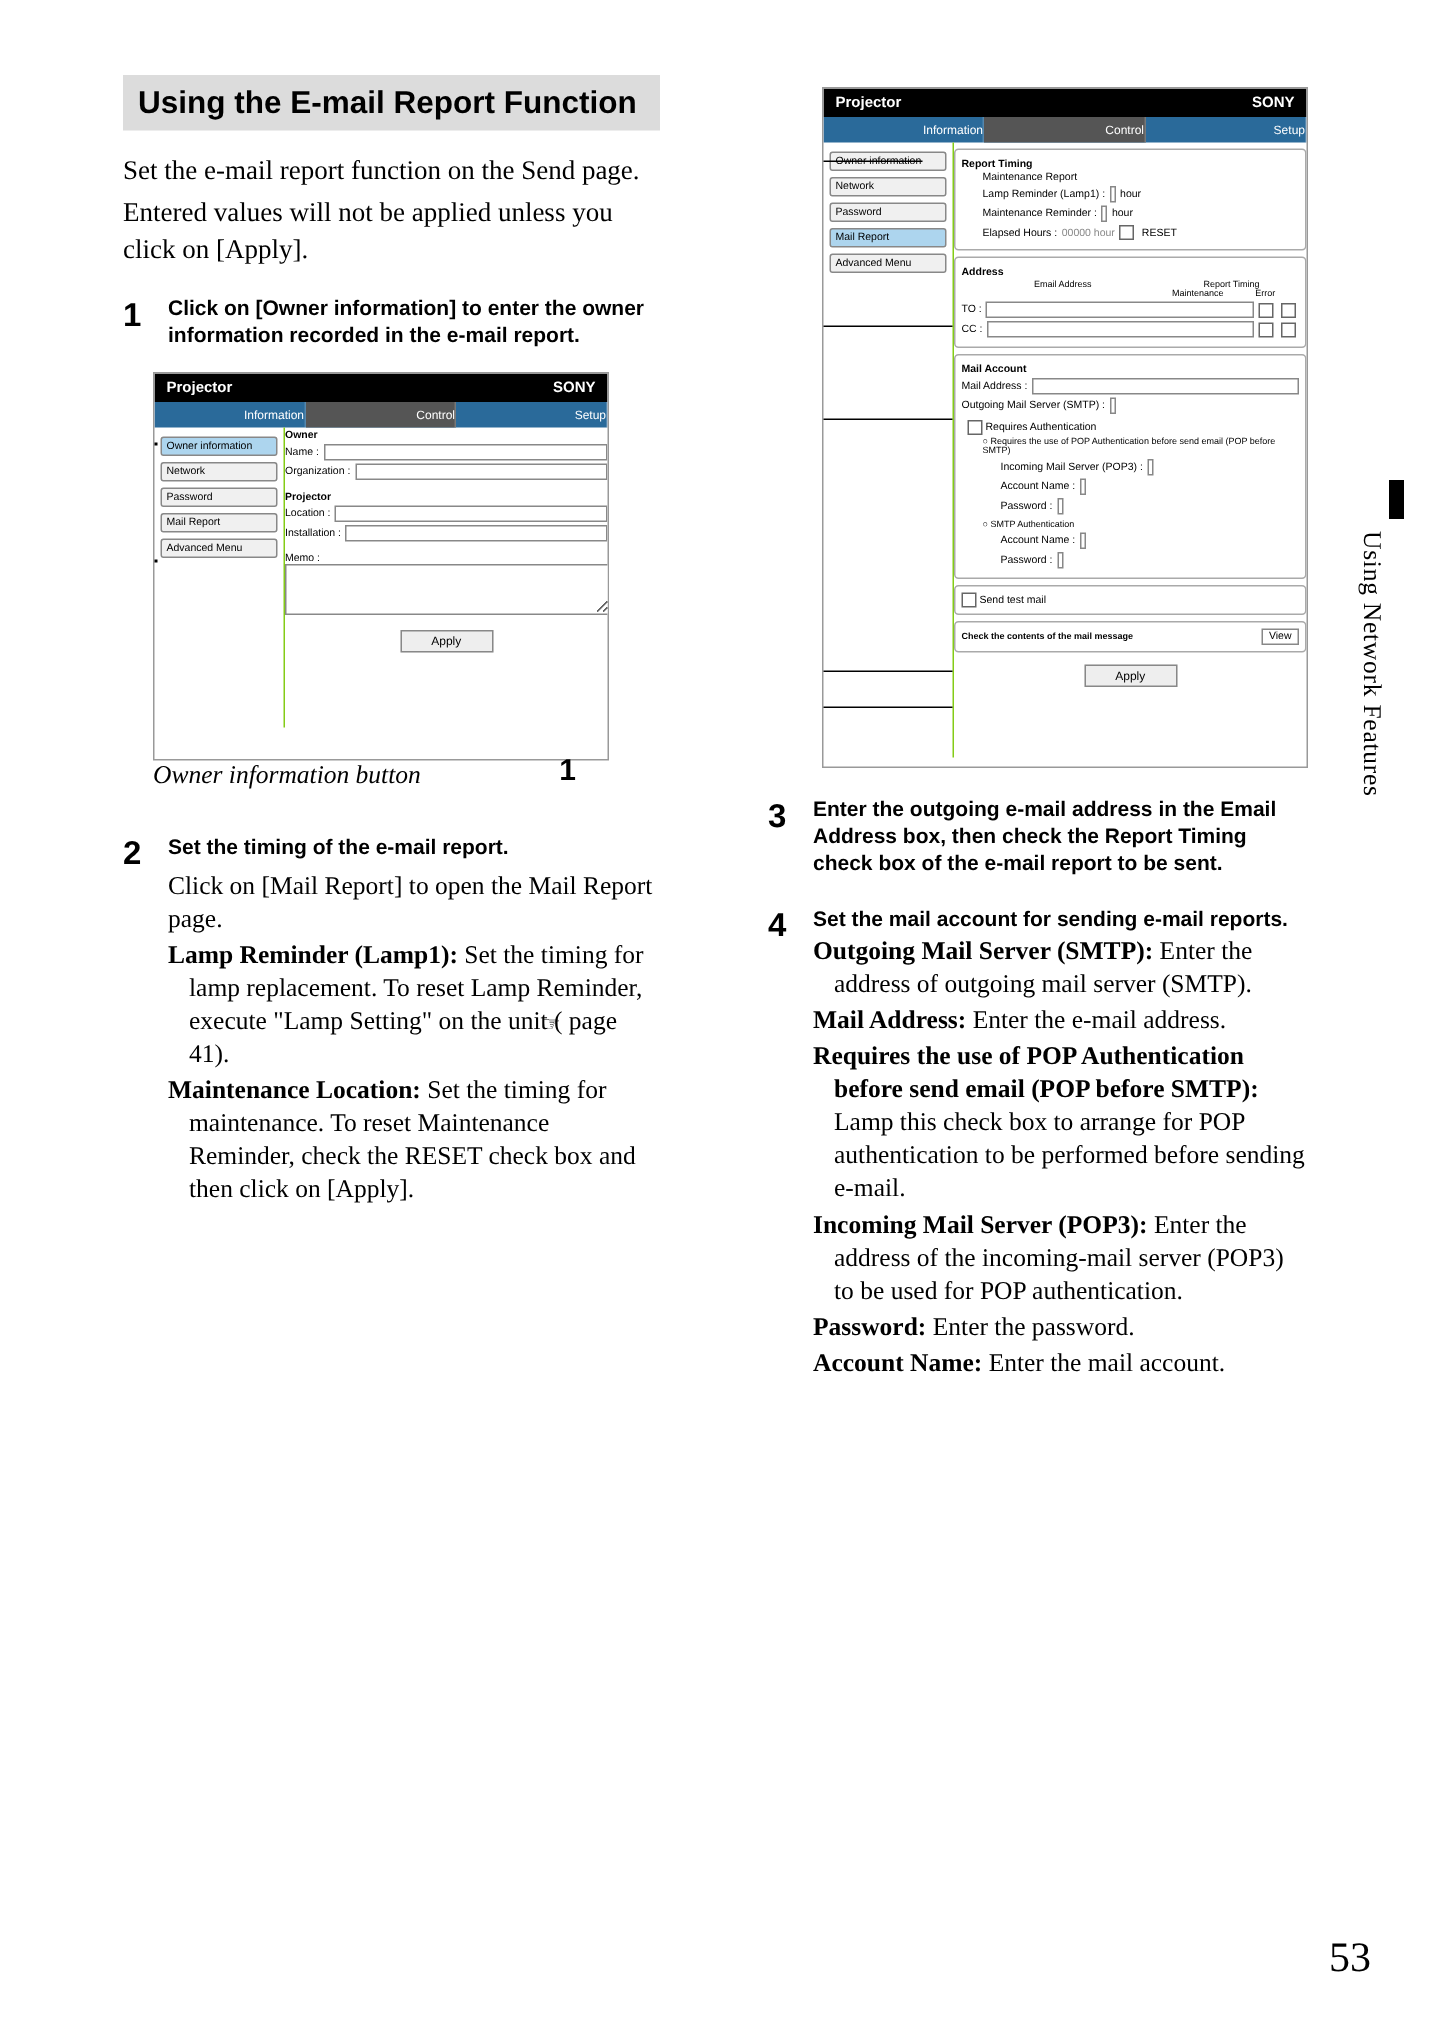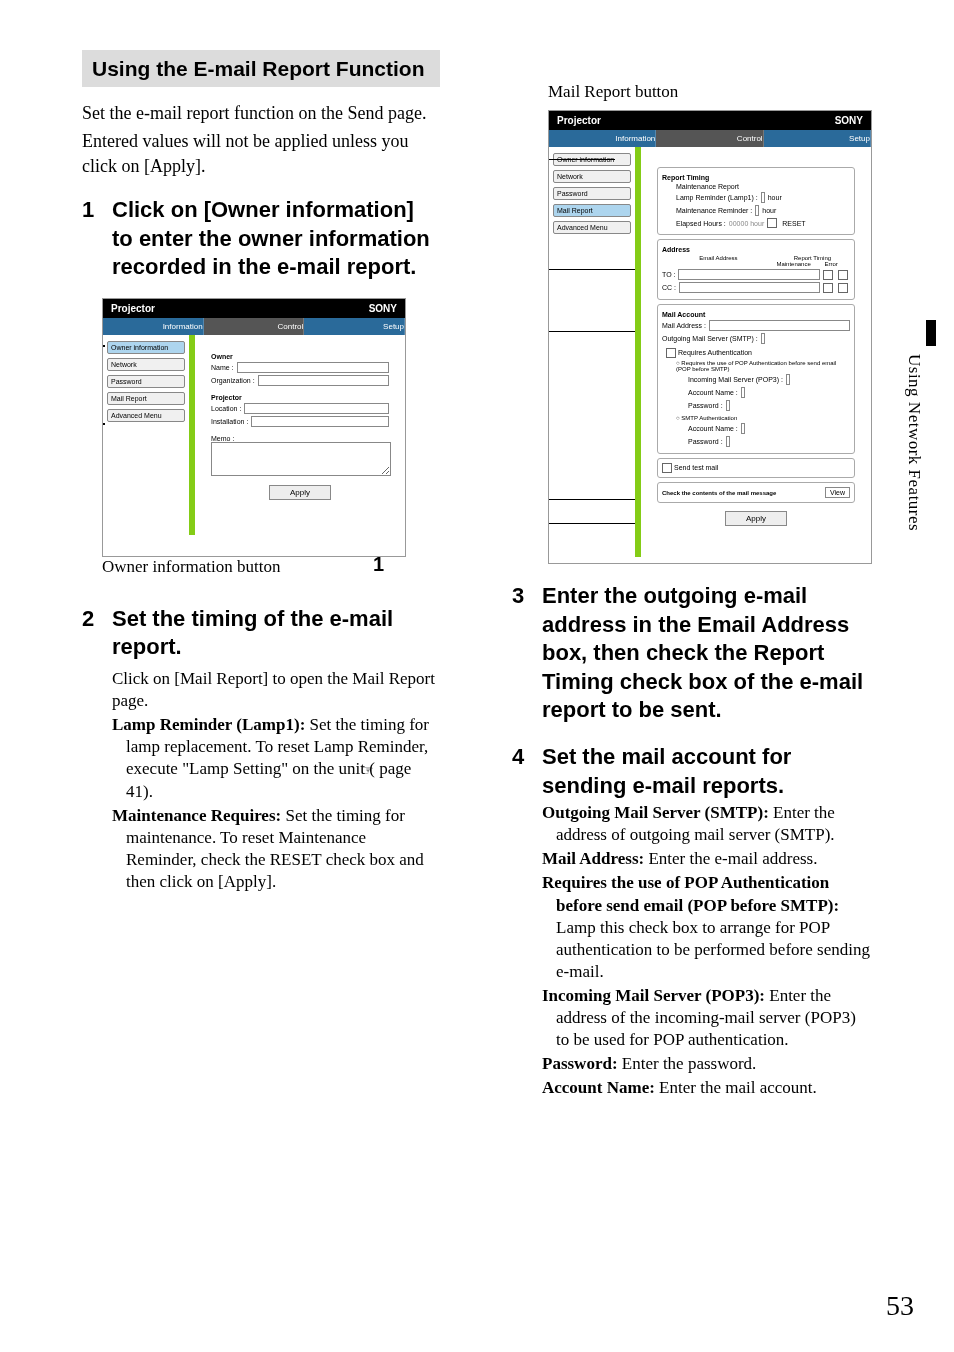--- a/index.html
+++ b/index.html
@@ -4,42 +4,42 @@
 <style>
   html,body{margin:0;padding:0;background:#fff;}
   body{width:954px;height:1352px;position:relative;font-family:"Times New Roman",serif;color:#000;}
   .page{position:absolute;left:82px;top:50px;width:790px;height:1260px;}
   .cols{display:flex;gap:72px;}
   .col{width:368px;}
   .section-head{background:#dcdcdc;padding:6px 10px;font-family:Arial,Helvetica,sans-serif;font-weight:bold;font-size:21px;line-height:1.2;}
   .body-txt{font-size:18px;line-height:1.35;margin-top:14px;}
   .step{display:flex;margin-top:18px;}
   .stepnum{font-family:Arial,Helvetica,sans-serif;font-weight:bold;font-size:22px;width:30px;flex-shrink:0;line-height:1.25;}
-  .steptitle{font-family:Arial,Helvetica,sans-serif;font-weight:bold;font-size:22px;line-height:1.3;}
+  .steptitle{font-family:Arial,Helvetica,sans-serif;font-weight:bold;font-size:14px;line-height:1.3;}
   .steptxt{font-size:17px;line-height:1.3;margin-top:6px;}
   .hang{padding-left:14px;text-indent:-14px;margin-top:2px;}
   .b{font-weight:bold;}
   .caption{font-size:17px;margin-top:8px;}
   .num-ref{font-family:Arial,Helvetica,sans-serif;font-weight:bold;font-size:20px;position:absolute;}
   .side-tab{position:absolute;right:18px;top:320px;width:30px;height:300px;}
   .side-bar{position:absolute;right:0;top:0;width:10px;height:26px;background:#000;}
   .side-txt{writing-mode:vertical-rl;font-size:17px;letter-spacing:.5px;position:absolute;right:12px;top:34px;white-space:nowrap;}
   .pagenum{position:absolute;right:40px;bottom:30px;font-size:28px;}
 
   
   .mini{position:relative;border:1px solid #999;background:#fff;font-family:Arial,Helvetica,sans-serif;font-size:8px;color:#000;overflow:hidden;}
   .mini .hdr{background:#000;color:#fff;display:flex;justify-content:space-between;padding:4px 8px;font-weight:bold;font-size:10px;}
   .mini .tabs{background:#2a6a9a;display:flex;font-size:8px;}
   .mini .tabs div{flex:1;text-align:right;color:#fff;padding:4px 0;border-right:1px solid rgba(255,255,255,.2);}
   .mini .tabs div.cur{background:#555;}
   .mini .body{display:flex;}
   .mini .side{width:78px;padding:6px 4px;flex-shrink:0;}
   .mini .side div{border:1px solid #888;border-radius:2px;padding:2px 3px;margin-bottom:4px;background:#f0f0f0;font-size:7px;}
   .mini .side div.sel{background:#add5ee;}
-  .mini .main{flex:1;padding:16px;font-size:7px;border-left:6px solid #84cc16;}
+  .mini .main{flex:1;padding:0;font-size:7px;border-left:1px solid #84cc16;}
   .mini .main .grp{font-weight:bold;margin:2px 0;}
   .mini .main .row{margin:2px 0;display:flex;align-items:center;gap:3px;}
   .mini .main .row label{white-space:nowrap;}
   .mini .main input[type=text]{height:9px;font-size:7px;padding:0 1px;flex:1;min-width:0;border:1px solid #888;}
   .mini textarea{width:98%;height:28px;font-size:7px;border:1px solid #888;}
   .mini .btn{display:block;margin:8px auto 4px;padding:2px 10px;border:1px solid #888;background:#eee;font-size:8px;text-align:center;width:40px;}
   .mini .section{border:1px solid #aaa;border-radius:3px;padding:4px;margin:4px 0;}
   .mini .chk{width:8px;height:8px;border:1px solid #666;display:inline-block;vertical-align:middle;margin-right:2px;}
   .lead{position:absolute;border-top:1px solid #000;height:0;left:-2px;}
   .bracket{position:absolute;left:-5px;border:2px solid #000;border-right:none;width:5px;}
@@ -110,41 +110,40 @@
                 <input type="text" style="">
               </div>
             <div style="margin-top:8px;">Memo :</div>
             <textarea style=""></textarea>
             <div class="btn">Apply</div>
           </div>
         </div>
         <div class="bracket" style="top:46px;height:76px;"></div>
       </div>
       <div style="position:relative;">
-        <span class="caption" style="margin-left:20px;">Owner information button</span>
+        <span class="caption" style="margin-left:20px;font-style:italic;">Owner information button</span>
         <span class="num-ref" style="right:56px;top:-4px;">1</span>
       </div>
 
       <div class="step" style="margin-top:28px;">
         <div class="stepnum">2</div>
         <div style="flex:1;">
           <div class="steptitle">Set the timing of the e-mail report.</div>
           <div class="steptxt">Click on [Mail Report] to open the Mail Report page.</div>
           <div class="steptxt hang">
             <span class="b">Lamp Reminder (Lamp1):</span><span> Set the timing for lamp replacement. To reset Lamp Reminder, execute "Lamp Setting" on the unit (</span><span class="ptr-icon">☞</span><span> page 41).</span>
           </div>
           <div class="steptxt hang">
-            <span class="b">Maintenance Requires:</span><span> Set the timing for maintenance. To reset Maintenance Reminder, check the RESET check box and then click on [Apply].</span>
+            <span class="b">Maintenance Location:</span><span> Set the timing for maintenance. To reset Maintenance Reminder, check the RESET check box and then click on [Apply].</span>
           </div>
         </div>
       </div>
     </div>
 
     <div class="col" style="position:relative;">
-      <div class="caption" style="margin-top:32px;margin-left:36px;">Mail Report button</div>
 
       <div class="mini mini2">
         <div class="hdr">
           <span>Projector</span>
           <span>SONY</span>
         </div>
         <div class="tabs">
           <div>Information</div>
           <div class="cur">Control</div>
           <div>Setup</div>

